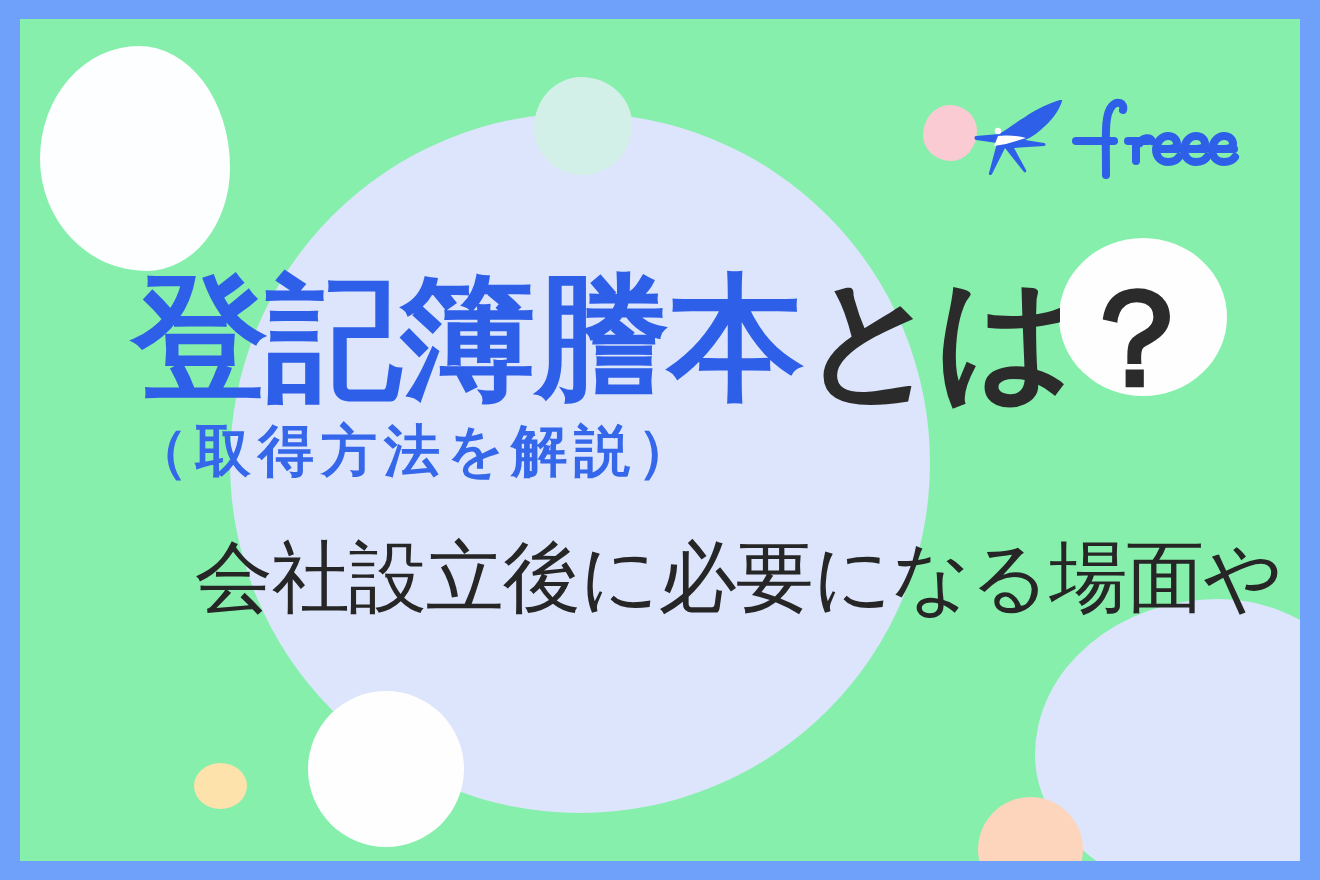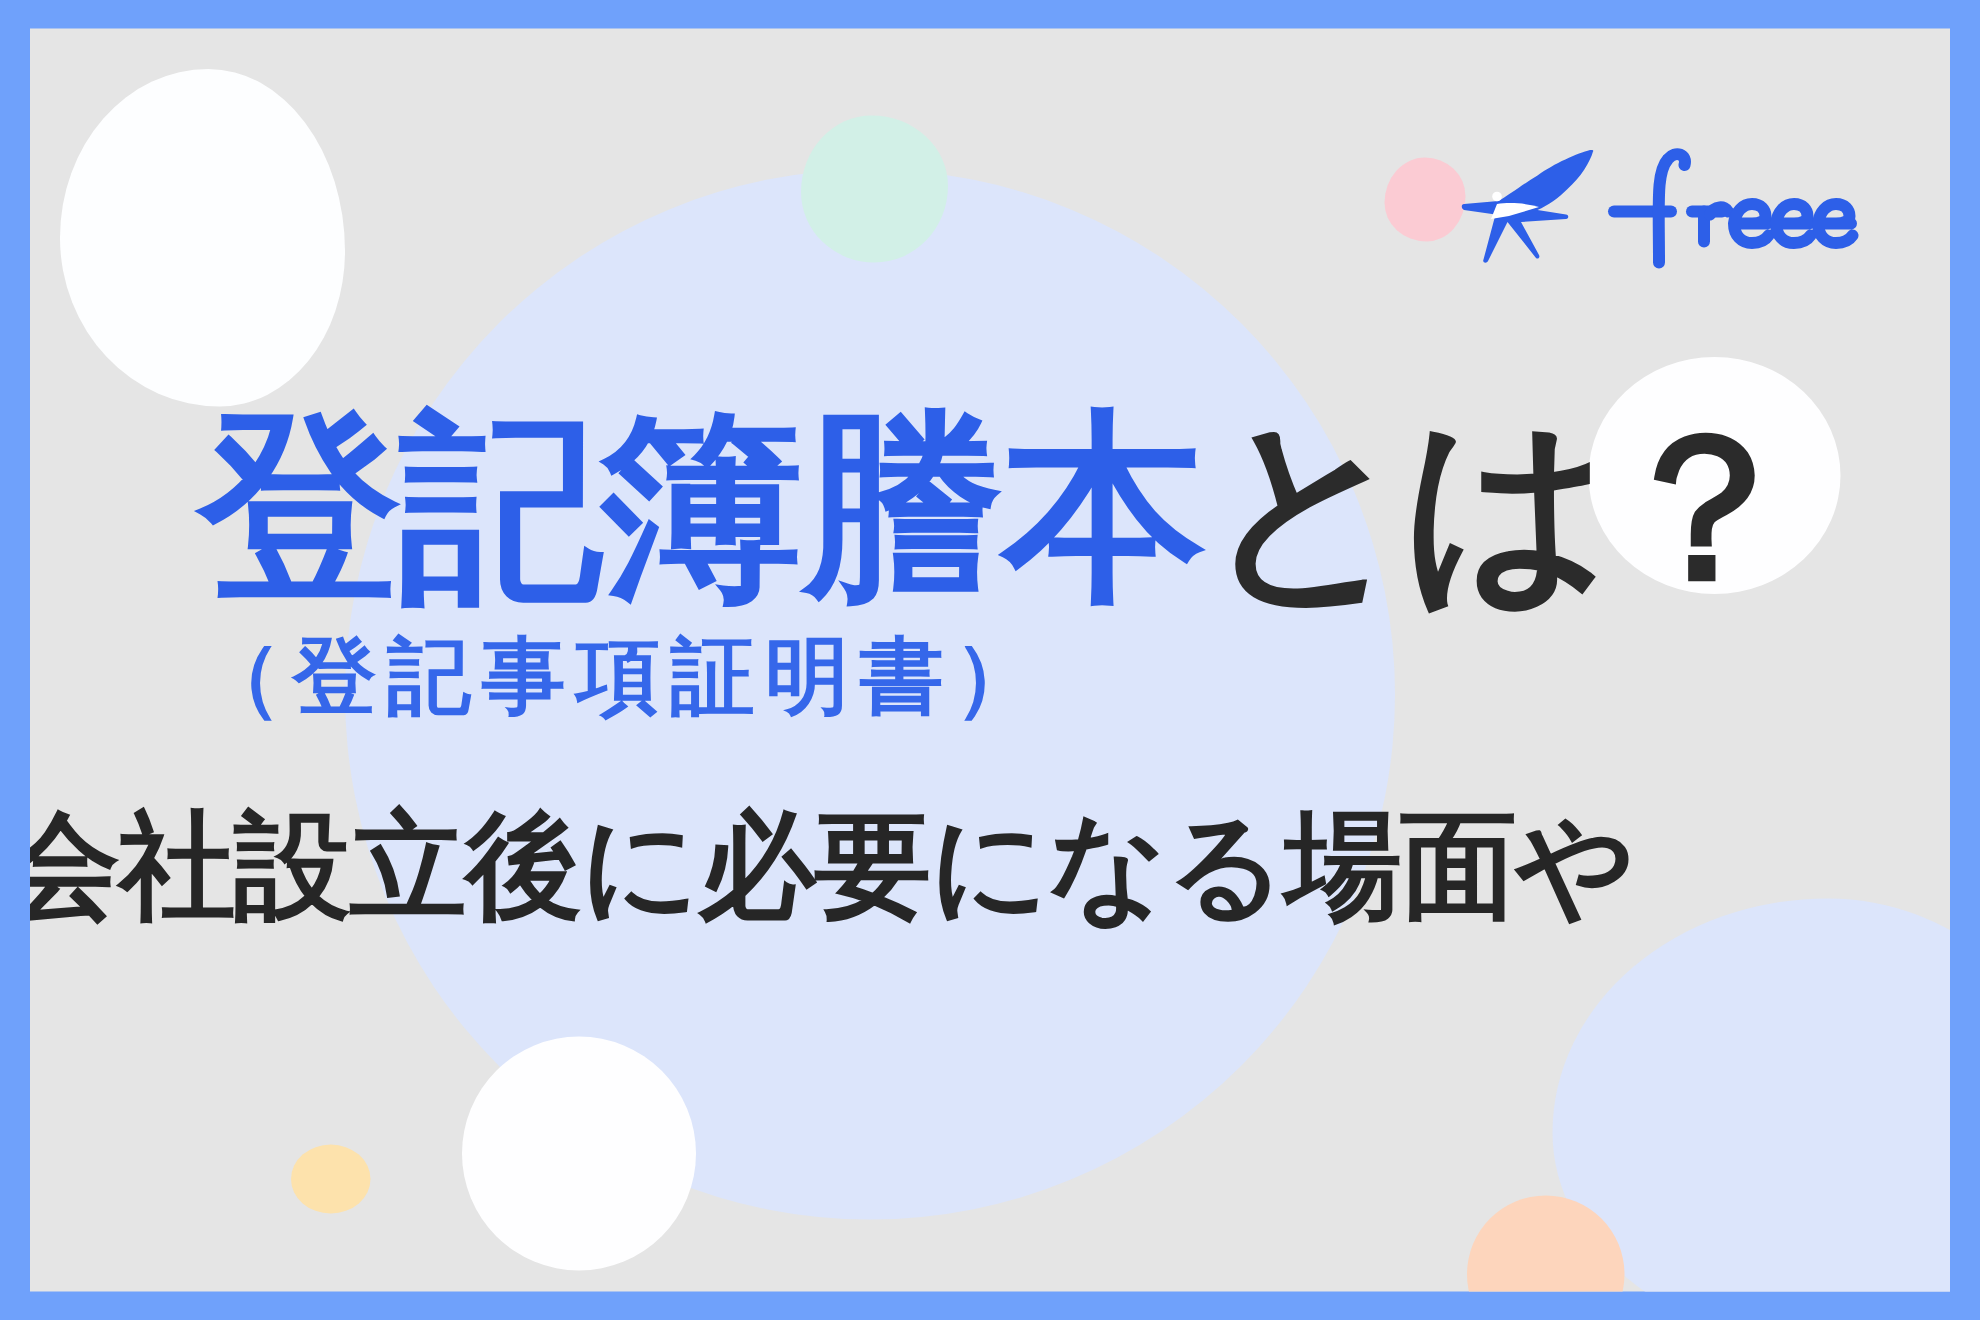--- a/index.html
+++ b/index.html
@@ -16,21 +16,21 @@
     position:relative;
     width:1320px; height:880px;
     background:#6FA1FB;
   }
 
   
   .card {
     position:absolute;
     left:20px; top:19px;
     width:1280px; height:842px;
-    background:#e5e5e5;
+    background:#86efac;
     overflow:hidden;
   }
 
   
   .blob { position:absolute; border-radius:50%; }
 
   .blob-white-tl {
     left:20px; top:27px;
     width:190px; height:225px;
     background:#FDFEFF;
@@ -122,24 +122,24 @@
     font-family:"Liberation Sans", sans-serif;
     font-weight:700;
     font-size:56px;
     line-height:1;
     letter-spacing:7px;
   }
 
   .lead-line {
     position:absolute;
     width:1280px;
-    text-align:left;
+    text-align:right;
     color:#262626;
     font-family:"Liberation Sans", sans-serif;
-    font-weight:700;
+    font-weight:400;
     font-size:78px;
     line-height:1;
     letter-spacing:-1px;
     white-space:nowrap;
   }
   .lead-1 { top:519px; left:-18px; }
   .lead-2 { top:636px; left:-18px; }
 </style>
 </head>
 <body>
@@ -181,21 +181,21 @@
         </svg>
       </span>
     </div>
 
     <div class="content">
 
       <div class="title-line">
         <span class="title-kanji">登記簿謄本</span><span class="title-tail">とは？</span>
       </div>
 
-      <div class="subtitle">（登記事項証明書）</div>
+      <div class="subtitle">（取得方法を解説）</div>
 
       <div class="lead-line lead-1">会社設立後に必要になる場面や</div>
 
 
     </div>
 
   </div>
 </div>
 
 </body></html>

